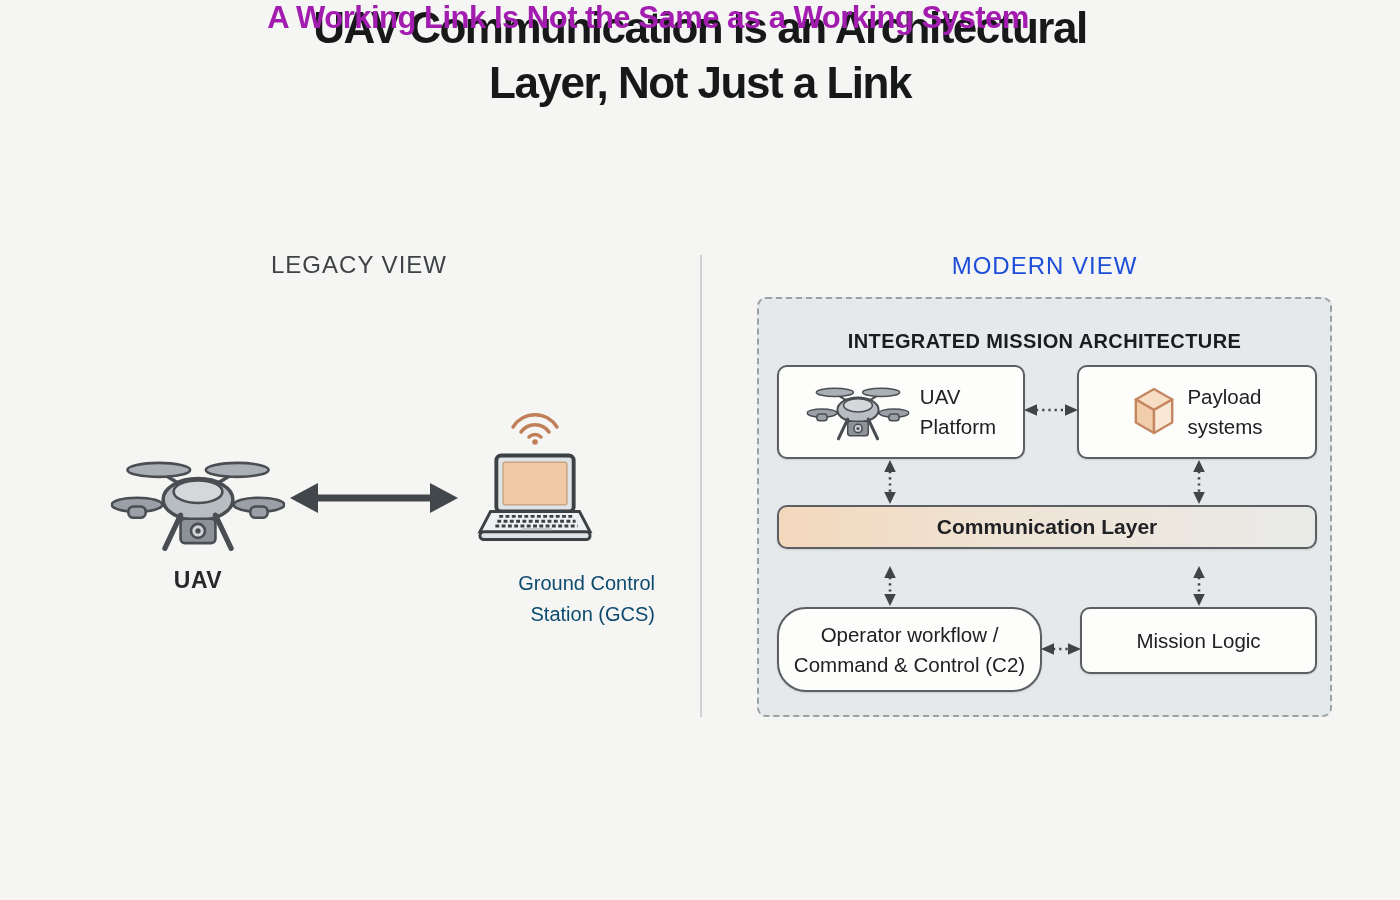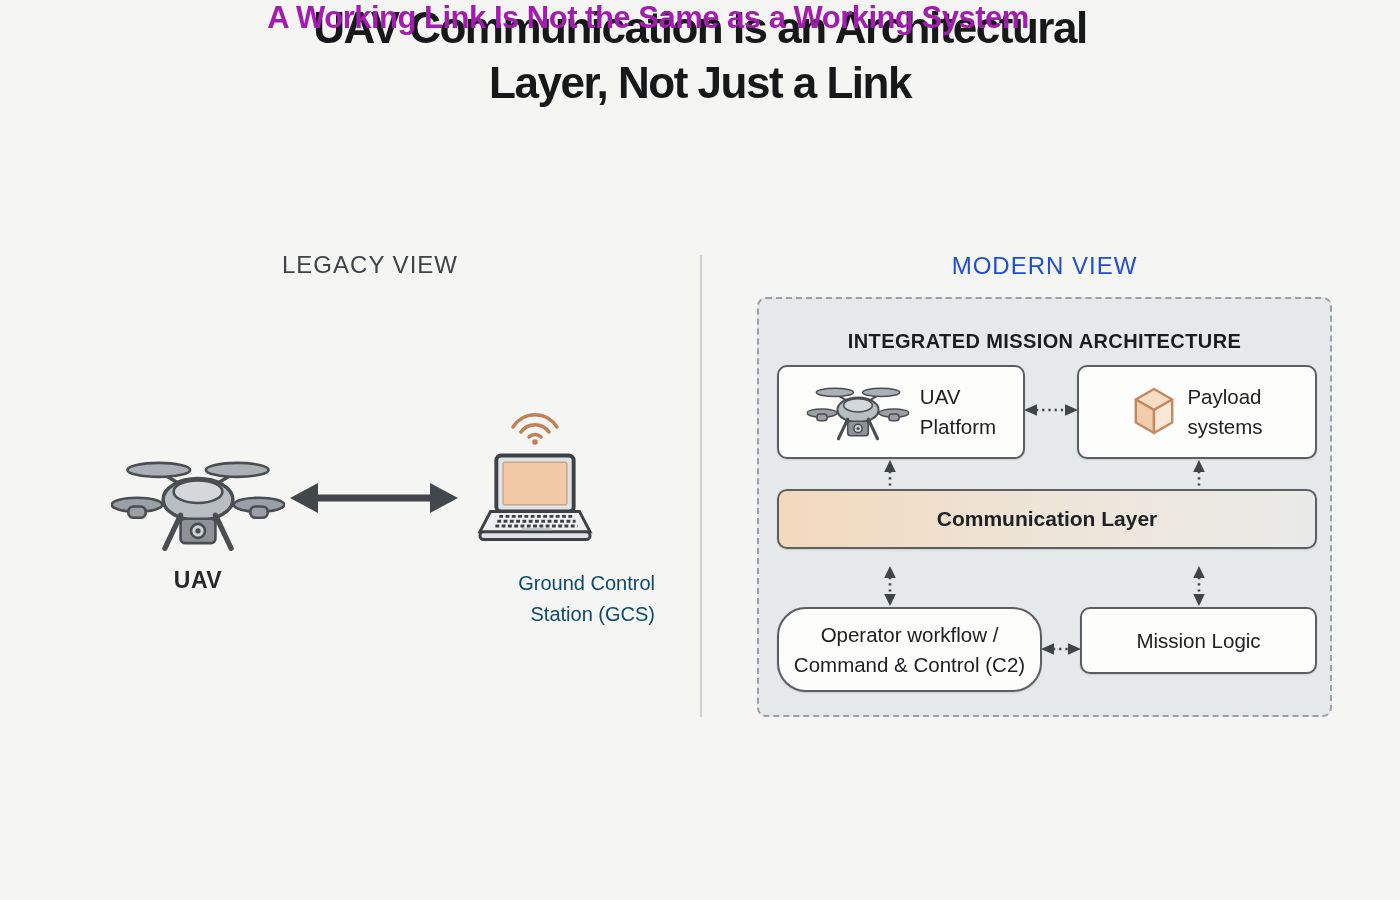--- a/index.html
+++ b/index.html
@@ -17,21 +17,21 @@
     font-size: 44px; font-weight: bold; line-height: 1.26;
     letter-spacing: -1.5px; color: #17181a; white-space: pre-line;
   }
   #caption {
     left: 0; top: 763; width: 1296px; text-align: center;
     font-size: 31px; font-weight: bold; letter-spacing: -0.5px; color: #a21caf;
   }
 
   
   #legacy-heading {
-    left: 120px; top: 251px; width: 500px; text-align: center;
+    left: 109px; top: 251px; width: 500px; text-align: center;
     font-size: 24px; color: #3f4348; letter-spacing: 1px;
   }
   #modern-heading {
     left: 757px; top: 252px; width: 575px; text-align: center;
     font-size: 24px; color: #1d4ed8; letter-spacing: 1px;
   }
 
   
   #divider { left: 700px; top: 255px; width: 2px; height: 462px; background: #cfd2d4; }
 
@@ -57,21 +57,21 @@
   }
   .node-box {
     position: absolute; background: #fdfdfc; border: 2px solid #5b5f64;
     border-radius: 10px; box-sizing: border-box;
     display: flex; align-items: center; justify-content: center;
     box-shadow: 0 1px 2px rgba(0,0,0,0.12);
   }
   .node-label { font-size: 20.5px; color: #202124; white-space: pre-line; line-height: 1.45; }
   #box-uav-platform      { left: 18px;  top: 66px;  width: 248px; height: 94px; gap: 10px; }
   #box-payload-systems   { left: 318px; top: 66px;  width: 240px; height: 94px; gap: 10px; }
-  #box-communication     { left: 18px;  top: 190px; width: 540px; height: 60px;
+  #box-communication     { left: 18px;  top: 206px; width: 540px; height: 44px;
                            background: linear-gradient(90deg, #f3d8bc 0%, #eee4d6 45%, #e9eae8 100%); }
   #box-communication .node-label { font-weight: bold; font-size: 21px; }
   #box-operator          { left: 18px;  top: 308px; width: 265px; height: 85px; text-align: center; border-radius: 29px; }
   #box-mission-logic     { left: 321px; top: 308px; width: 237px; height: 67px; }
 
   .small-drone { width: 104px; height: 72px; flex: 0 0 auto; }
   .cube { width: 46px; height: 52px; flex: 0 0 auto; }
 
   
   .h-conn, .v-conn { position: absolute; }

